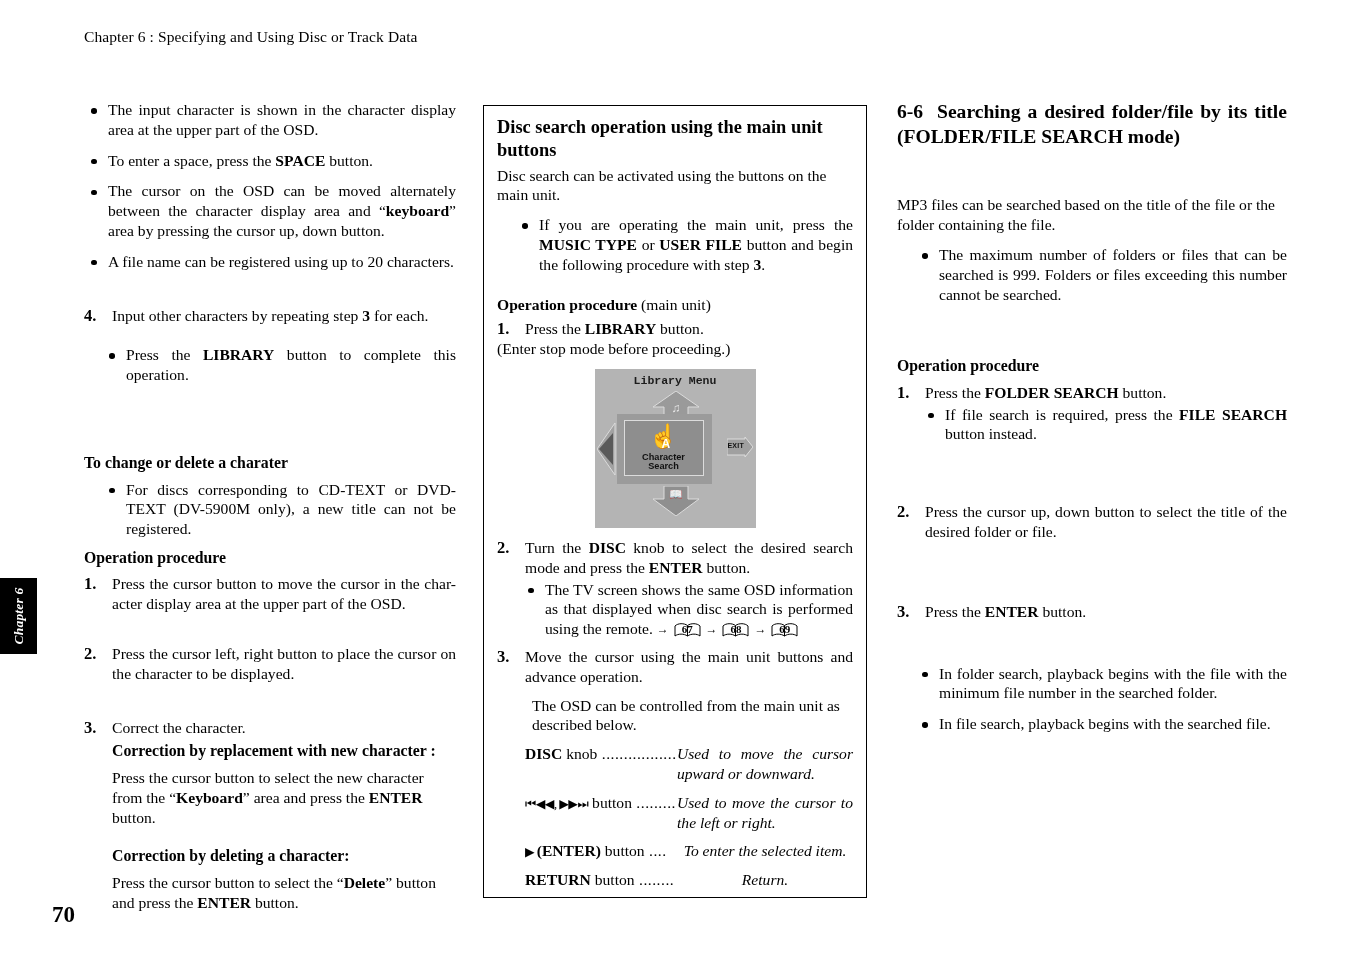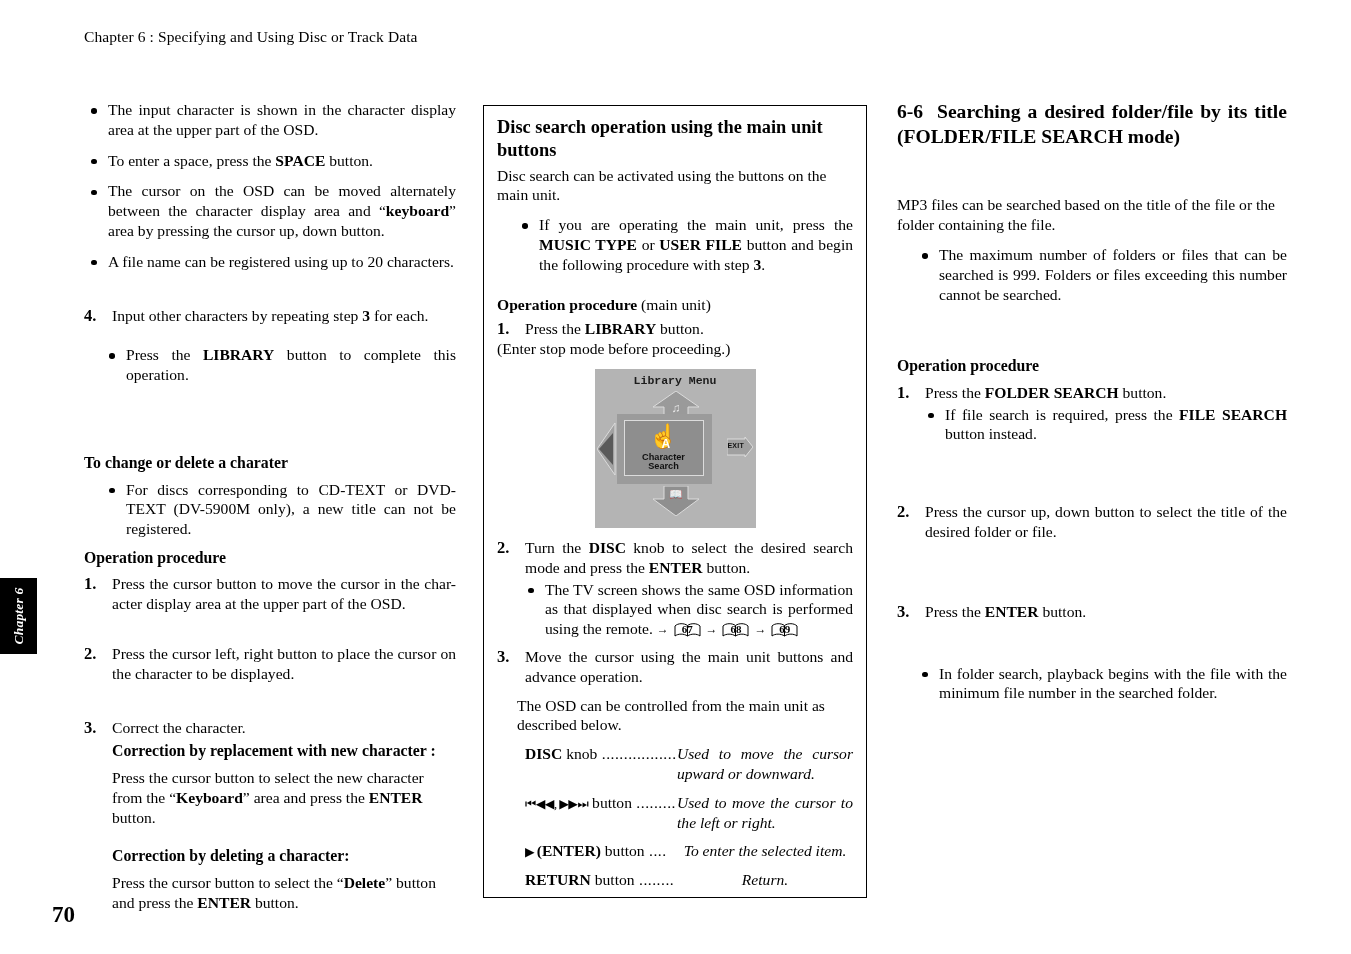--- a/index.html
+++ b/index.html
@@ -480,21 +480,21 @@
       </li>
     </ul>
 
     <ul class="steps" style="margin-top:8px">
       <li>
         <span class="num">3.</span>
         <span>Move the cursor using the main unit buttons and advance operation.</span>
       </li>
     </ul>
 
-    <p class="para nojust" style="margin:9px 0 0 20px">The OSD can be controlled from the main unit as described below.</p>
+    <p class="para nojust" style="margin:9px 0 0 35px">The OSD can be controlled from the main unit as described below.</p>
 
     <div class="deflist" style="margin-left:28px">
 
       <div class="defrow">
         <div class="term"><b><b>DISC</b></b><span> knob</span><span class="dots"> .................</span></div>
         <div class="desc">Used to move the cursor upward or downward.</div>
       </div>
 
       <div class="defrow">
         <div class="term"><span class="tglyph">⏮◀◀, ▶▶⏭</span><span> button</span><span class="dots"> .........</span></div>
@@ -564,17 +564,18 @@
         <span class="num">3.</span>
         <span>Press the <b>ENTER</b> button.</span>
       </li>
     </ul>
 
     <div class="gap-l"></div>
     <div style="height:8px"></div>
 
     <ul class="bullets indent">
       <li><span class="dot"></span><span>In folder search, playback begins with the file with the minimum file number in the searched folder.</span></li>
+      <li><span class="dot"></span><span>In file search, playback begins with the searched file.</span></li>
     </ul>
 
   </div>
 
 </div>
 
 </body></html>

